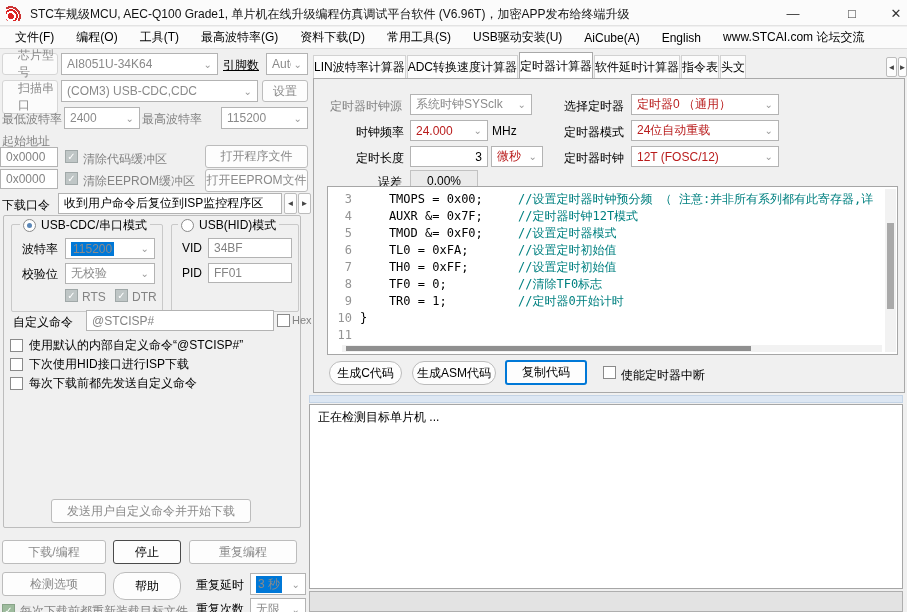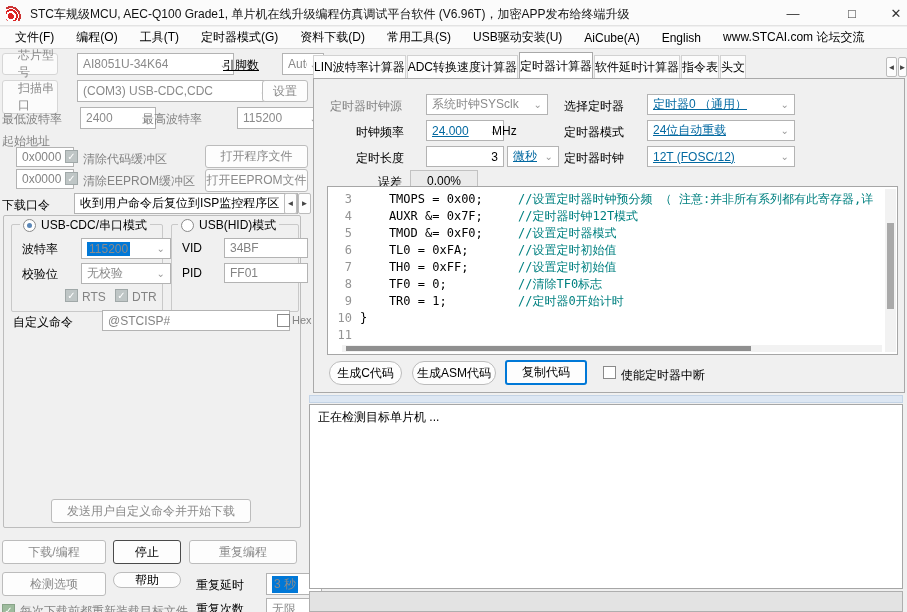--- a/index.html
+++ b/index.html
@@ -20,23 +20,23 @@
   .menu-item { padding:0 11px; color:#000; white-space:nowrap; }
 
   
   .lbl { color:#000; white-space:nowrap; }
   .glbl { color:#838383; white-space:nowrap; }
   .btn { border:1px solid #bcbcbc; border-radius:3px; background:#fdfdfd; color:#8a8a8a;
          display:flex; align-items:center; justify-content:center; white-space:nowrap; }
   .btn.on { color:#000;border-radius:12px; }
   .btn.focus { border:1px solid #4a4a4a; color:#000; }
   .btn.accent { border:2px solid #0078d7; color:#000; }
-  .select, .inputbox { background:#fff; border:1px solid #b3b3b3; display:flex; align-items:center; padding:0 5px; overflow:hidden;margin-left:16px; }
+  .select, .inputbox { background:#fff; border:1px solid #b3b3b3; display:flex; align-items:center; padding:0 5px; overflow:hidden; }
   .select .val { color:#8a8a8a; white-space:nowrap; overflow:hidden; }
-  .select .val.dark { color:#0369a1;text-decoration:underline; }
+  .select .val.dark { color:#b91c1c; }
   .select .arrow { margin-left:auto; color:#9a9a9a; font-size:10px; padding-left:3px; }
   .hl { background:#0078d7; color:#fff; padding:0 2px; }
   .inputbox .val { white-space:nowrap; overflow:hidden; }
   .flat-label { border:1px solid #d6d6d6; border-radius:3px; background:#fbfbfb; color:#8a8a8a; display:flex; align-items:center; justify-content:center;padding-left:15px; }
 
   .cb { width:13px; height:13px; border:1px solid #8a8a8a; background:#fff; display:flex; align-items:center; justify-content:center; font-size:10px; color:#fff; }
   .cb.chk { background:#bfc6c6; border-color:#a0a8a8; }
   .cb.chkg { background:#9dbb9d; border-color:#87a387; }
   .radio { width:13px; height:13px; border:1px solid #8a8a8a; border-radius:50%; background:#fff; position:relative; }
   .radio.sel::after { content:""; position:absolute; left:3px; top:3px; width:5px; height:5px; border-radius:50%; background:#5b87b8; }
@@ -79,21 +79,21 @@
     <div class="win-btn abs" style="left:771px;">—</div>
     <div class="win-btn abs" style="left:830px;">□</div>
     <div class="win-btn abs" style="left:874px;">✕</div>
   </div>
 
   <div id="menubar" class="abs">
 
   <span class="menu-item">文件(F)</span>
       <span class="menu-item">编程(O)</span>
       <span class="menu-item">工具(T)</span>
-      <span class="menu-item">定时器模式(G)</span>
+      <span class="menu-item">最高波特率(G)</span>
       <span class="menu-item">资料下载(D)</span>
       <span class="menu-item">常用工具(S)</span>
       <span class="menu-item">USB驱动安装(U)</span>
       <span class="menu-item">AiCube(A)</span>
       <span class="menu-item">English</span>
       <span class="menu-item">www.STCAI.com 论坛交流</span>
     </div>
 
   <div class="flat-label abs" style="left:2px;top:53px;width:56px;height:22px;">芯片型号</div>
   <div class="select abs" style="left:61px;top:53px;width:157px;height:22px;">
@@ -197,30 +197,45 @@
       </div>
     </div>
 
     <div class="lbl abs" style="left:9px;top:98px;">自定义命令</div>
     <div class="inputbox abs" style="left:82px;top:94px;width:188px;height:21px;">
       <span class="val glbl">@STCISP#</span>
     </div>
     <span class="cb abs" style="left:273px;top:98px;"></span>
     <div class="glbl abs" style="left:288px;top:98px;font-size:11px;">Hex</div>
 
+    <div class="abs" style="left:6px;top:120px;">
+
+    <div style="display:flex;align-items:center;gap:6px;height:18px;margin-bottom:1px;">
+          <span class="cb"></span>
+          <span class="lbl">使用默认的内部自定义命令“@STCISP#”</span>
+        </div>
+        <div style="display:flex;align-items:center;gap:6px;height:18px;margin-bottom:1px;">
+          <span class="cb"></span>
+          <span class="lbl">下次使用HID接口进行ISP下载</span>
+        </div>
+        <div style="display:flex;align-items:center;gap:6px;height:18px;margin-bottom:1px;">
+          <span class="cb"></span>
+          <span class="lbl">每次下载前都先发送自定义命令</span>
+        </div>
+      </div>
 
     <div class="btn abs" style="left:47px;top:283px;width:200px;height:24px;">发送用户自定义命令并开始下载</div>
   </div>
 
   <div class="btn abs" style="left:2px;top:540px;width:104px;height:24px;">下载/编程</div>
   <div class="btn focus abs" style="left:113px;top:540px;width:68px;height:24px;">停止</div>
   <div class="btn abs" style="left:2px;top:572px;width:104px;height:24px;">检测选项</div>
 
   <div class="btn abs" style="left:189px;top:540px;width:108px;height:24px;">重复编程</div>
-  <div class="btn on abs" style="left:113px;top:572px;width:68px;height:16px;">帮助</div>
+  <div class="btn on abs" style="left:113px;top:572px;width:68px;height:28px;">帮助</div>
   <div class="lbl abs" style="left:196px;top:577px;">重复延时</div>
   <div class="select abs" style="left:250px;top:573px;width:56px;height:22px;">
     <span class="val hl">3 秒</span>
     <span class="arrow">⌄</span>
   </div>
 
   <span class="cb chkg abs" style="left:2px;top:604px;">
       <span>✓</span>
     </span>
   <div class="glbl abs" style="left:20px;top:603px;">每次下载前都重新装载目标文件</div>

